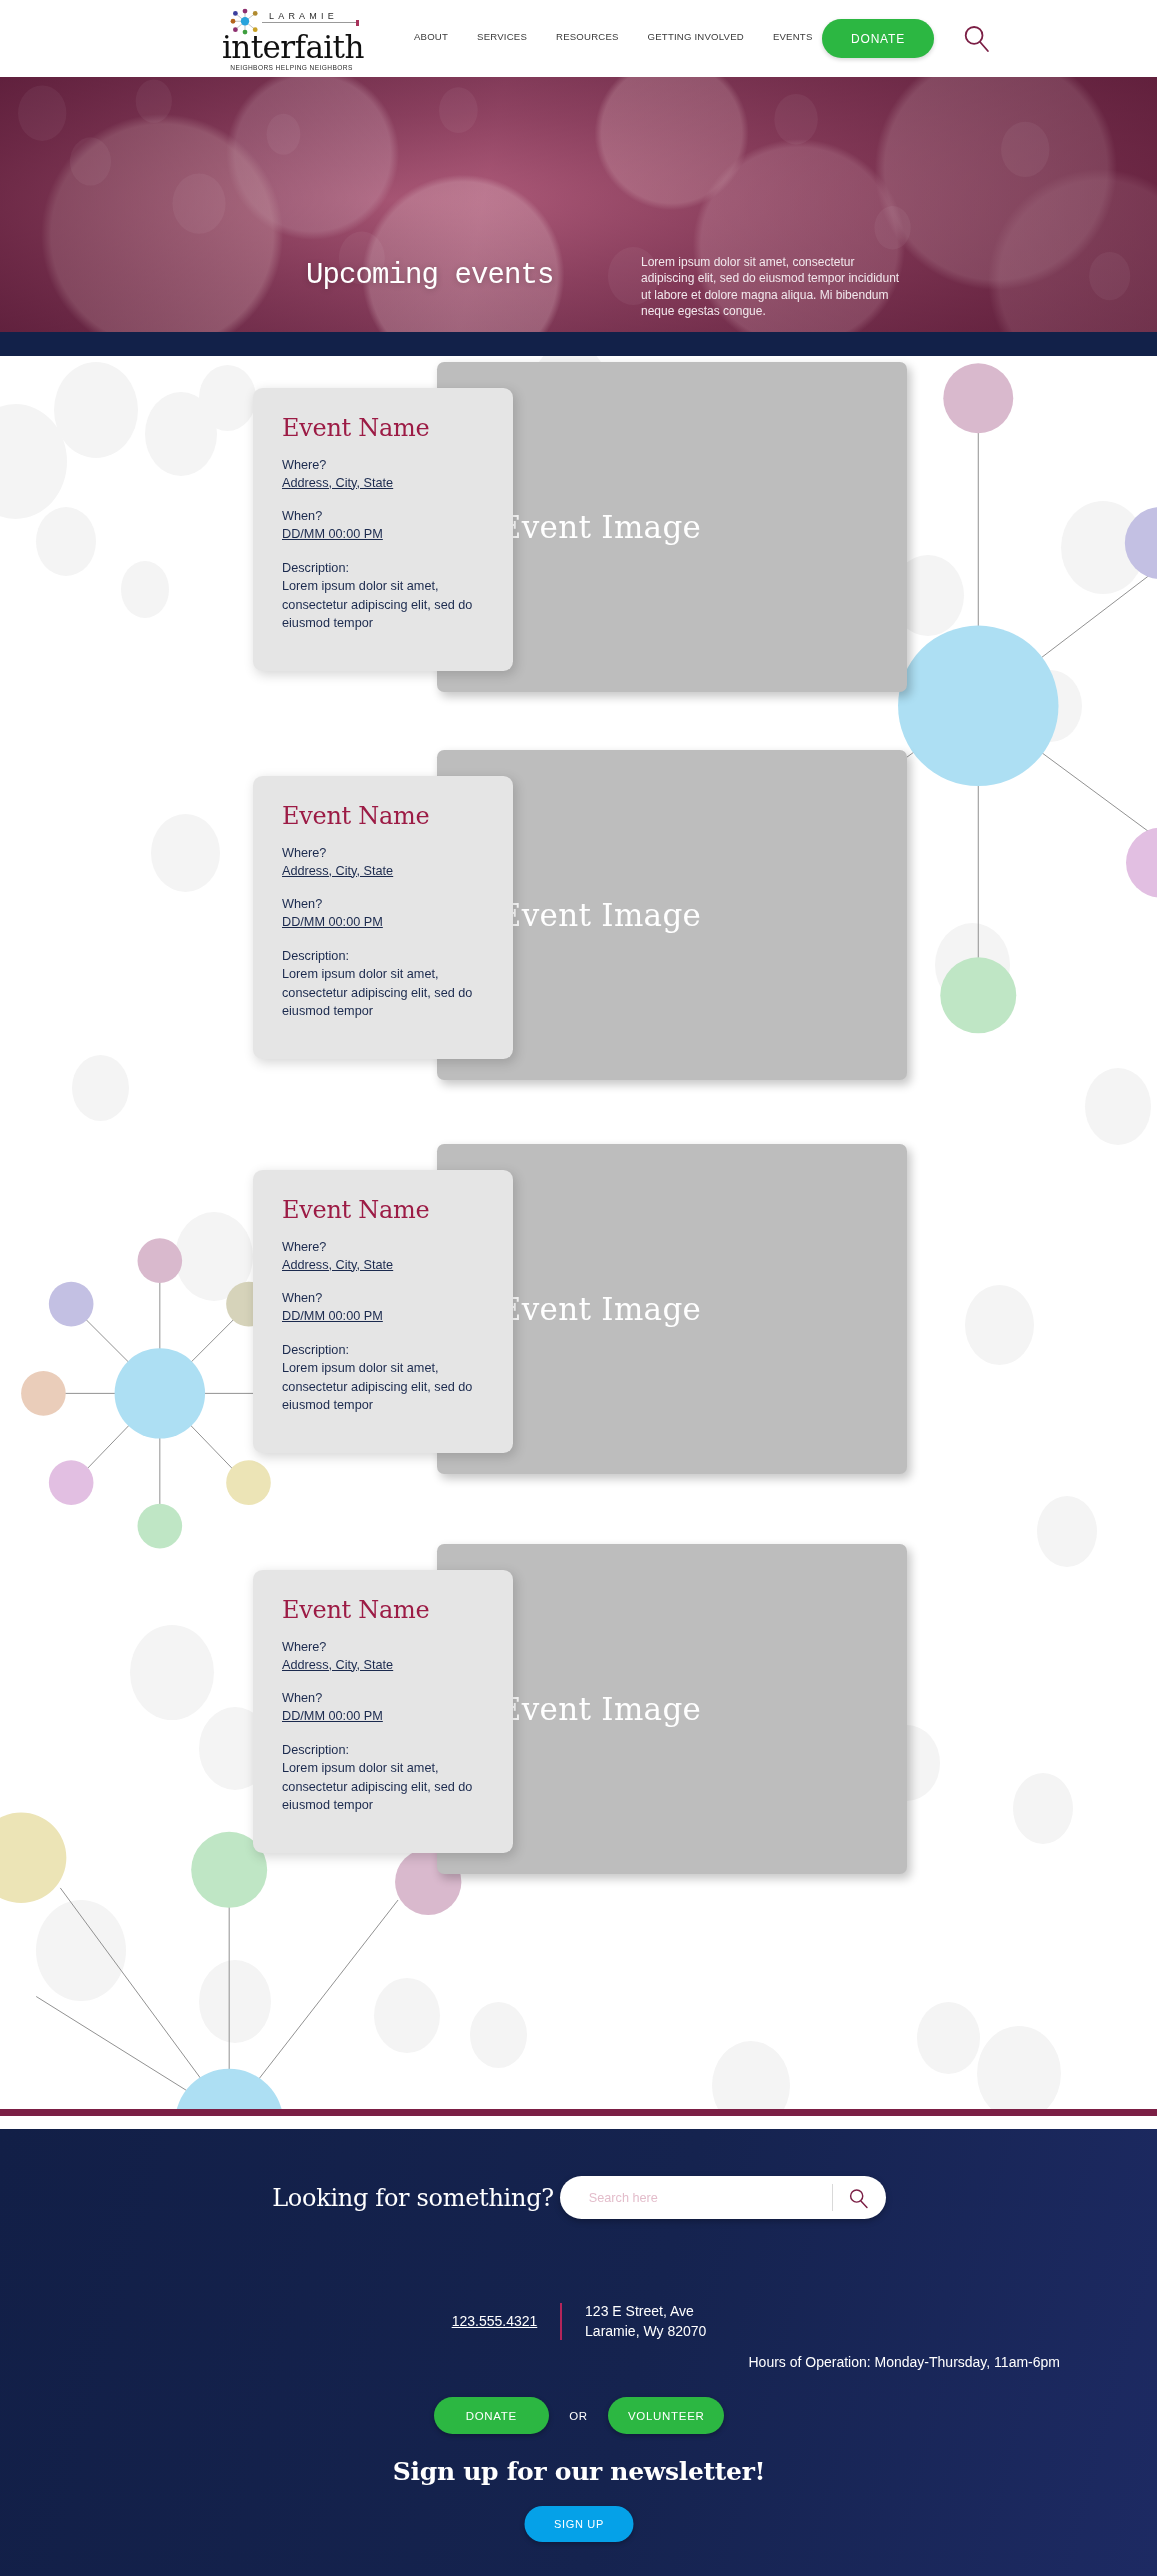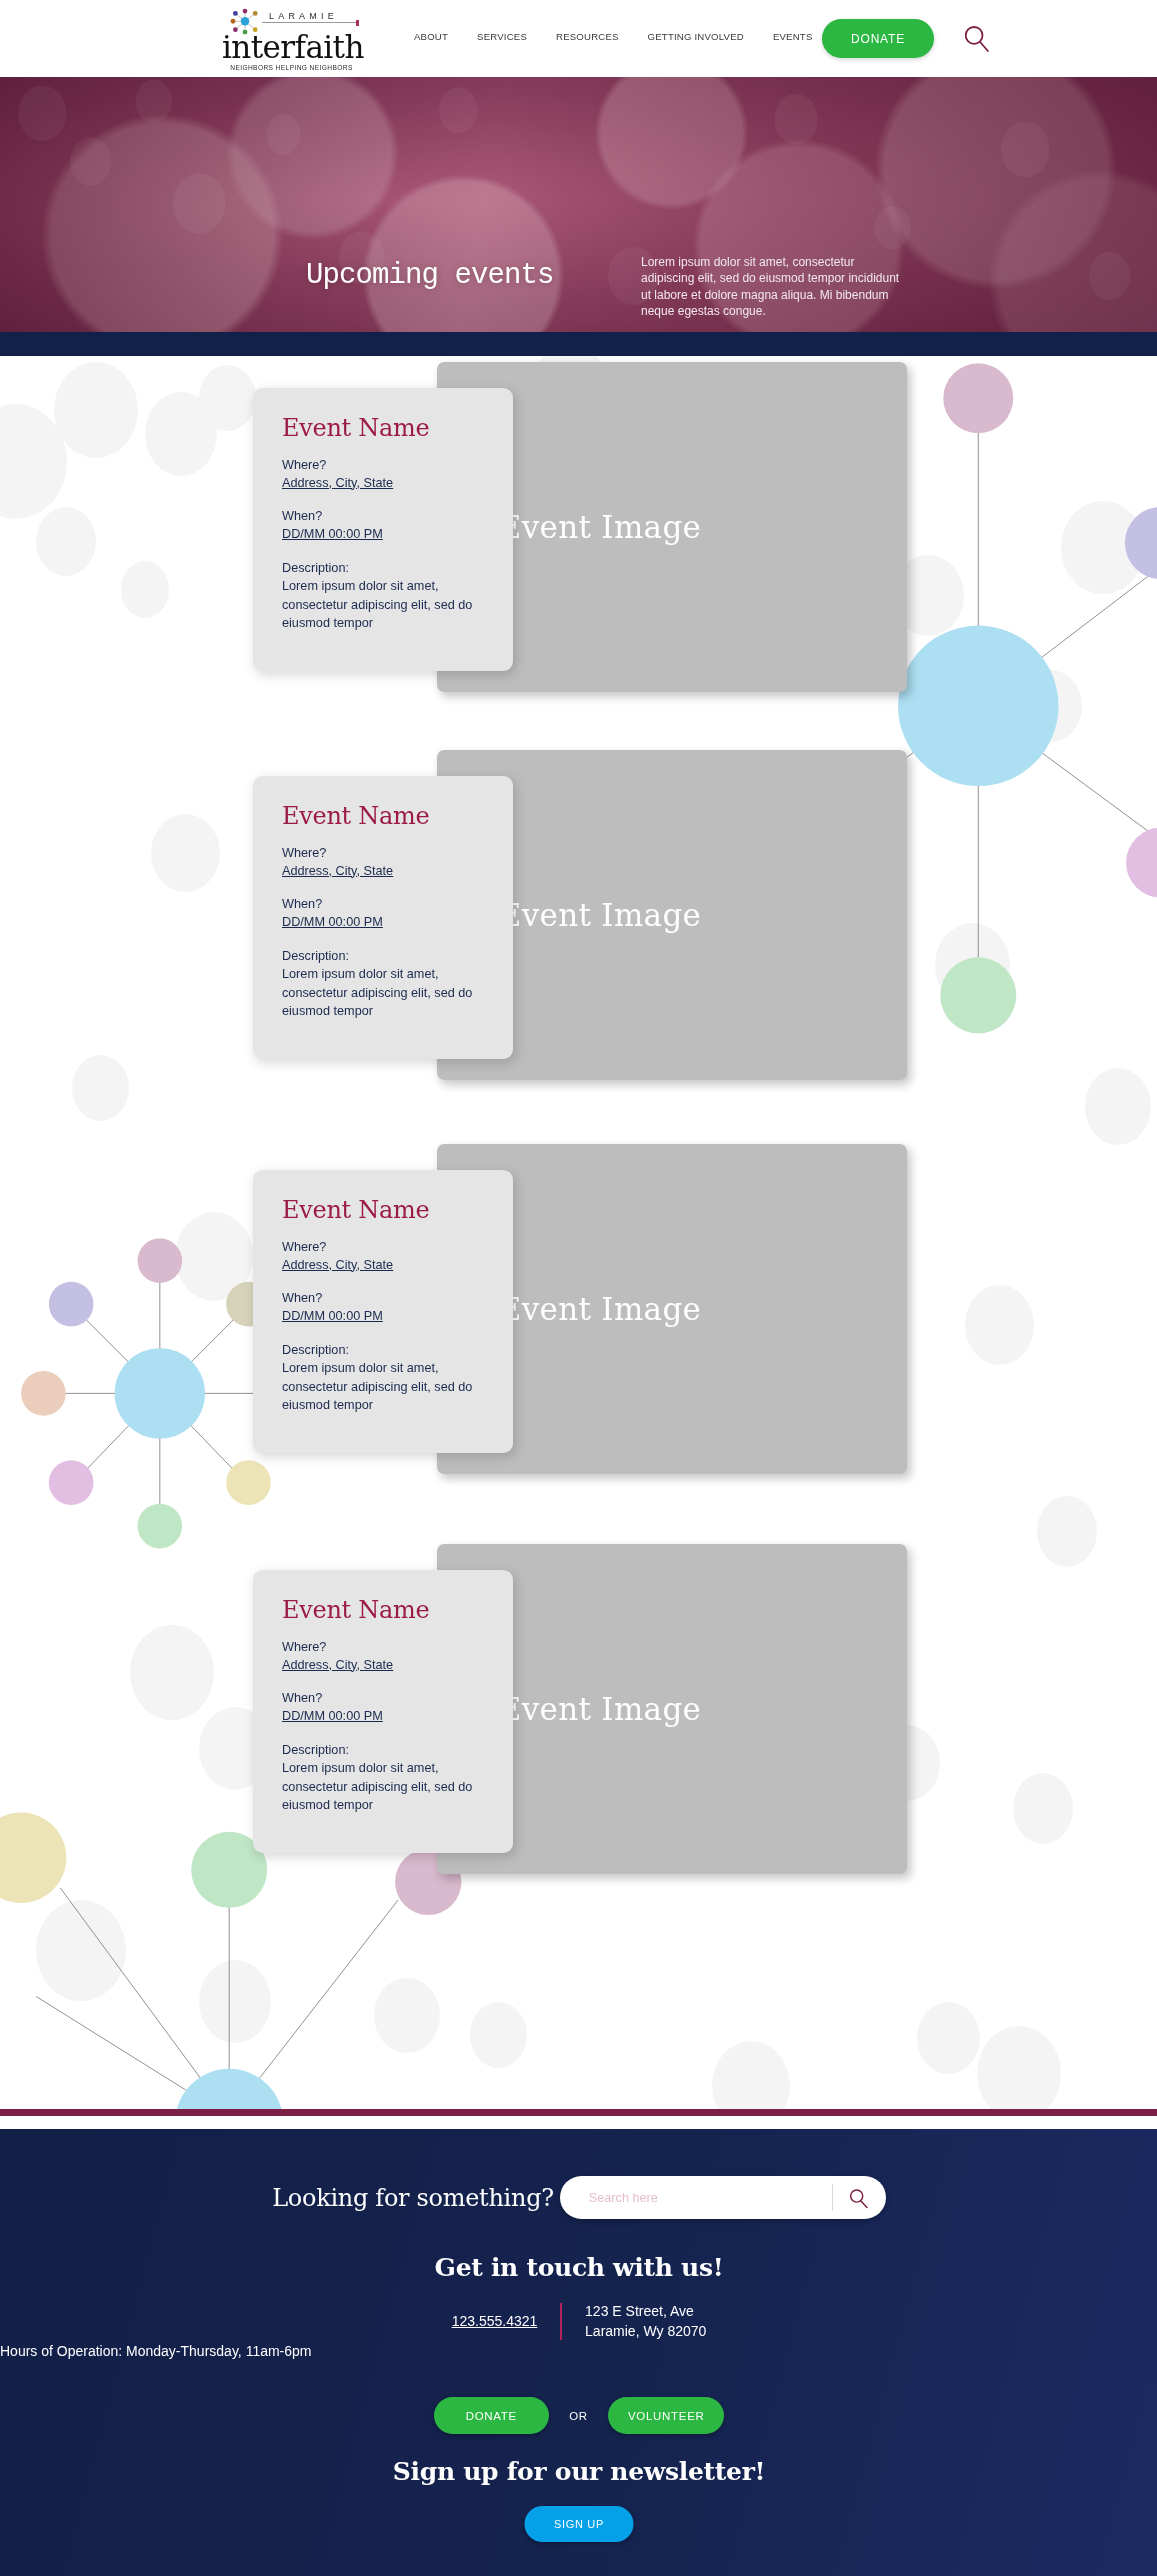--- a/index.html
+++ b/index.html
@@ -182,21 +182,21 @@
     font-family: "DejaVu Serif", serif; font-size: 25px; letter-spacing: -0.3px;
   }
   .f-contact {
     position: absolute; top: 172px; left: 0; width: 1158px;
     display: flex; align-items: center; justify-content: center; gap: 23px;
   }
   .f-phone { font-size: 14px; color: #fff; }
   .f-vdiv { width: 1.8px; height: 37px; background: #b3255a; }
   .f-addr { font-size: 14px; line-height: 20px; color: #fff; }
   .f-hours {
-    position: absolute; top: 214px; left: 0; width: 1060px; text-align: left;
+    position: absolute; top: 225px; left: 0; width: 1060px; text-align: right;
     font-size: 14px; color: #fff;
   }
   .f-btn-row {
     position: absolute; top: 268px; left: 0; width: 1158px;
     display: flex; align-items: center; justify-content: center; gap: 20.5px;
   }
   .f-pill {
     border: none; cursor: pointer; color: #fff; background: #2cb742;
     height: 37px; border-radius: 18.7px; font-size: 11.5px; letter-spacing: 0.7px;
     display: flex; align-items: center; justify-content: center;
@@ -456,21 +456,20 @@
         <div class="f-search-div"></div>
         <button class="f-search-btn">
           <svg viewBox="0 0 38 38">
             <circle cx="16" cy="15" r="10" fill="none" stroke="#7b1f45" stroke-width="2.4"></circle>
             <line x1="23" y1="23" x2="33" y2="34" stroke="#7b1f45" stroke-width="2.4" stroke-linecap="round"></line>
           </svg>
         </button>
       </div>
     </div>
 
-    <h2 class="f-h2">Get in touch with us!</h2>
 
     <div class="f-contact">
       <a class="f-phone" href="#">123.555.4321</a>
       <div class="f-vdiv"></div>
       <div class="f-addr">
         <div>123 E Street, Ave</div>
         <div>Laramie, Wy 82070</div>
       </div>
     </div>
 

